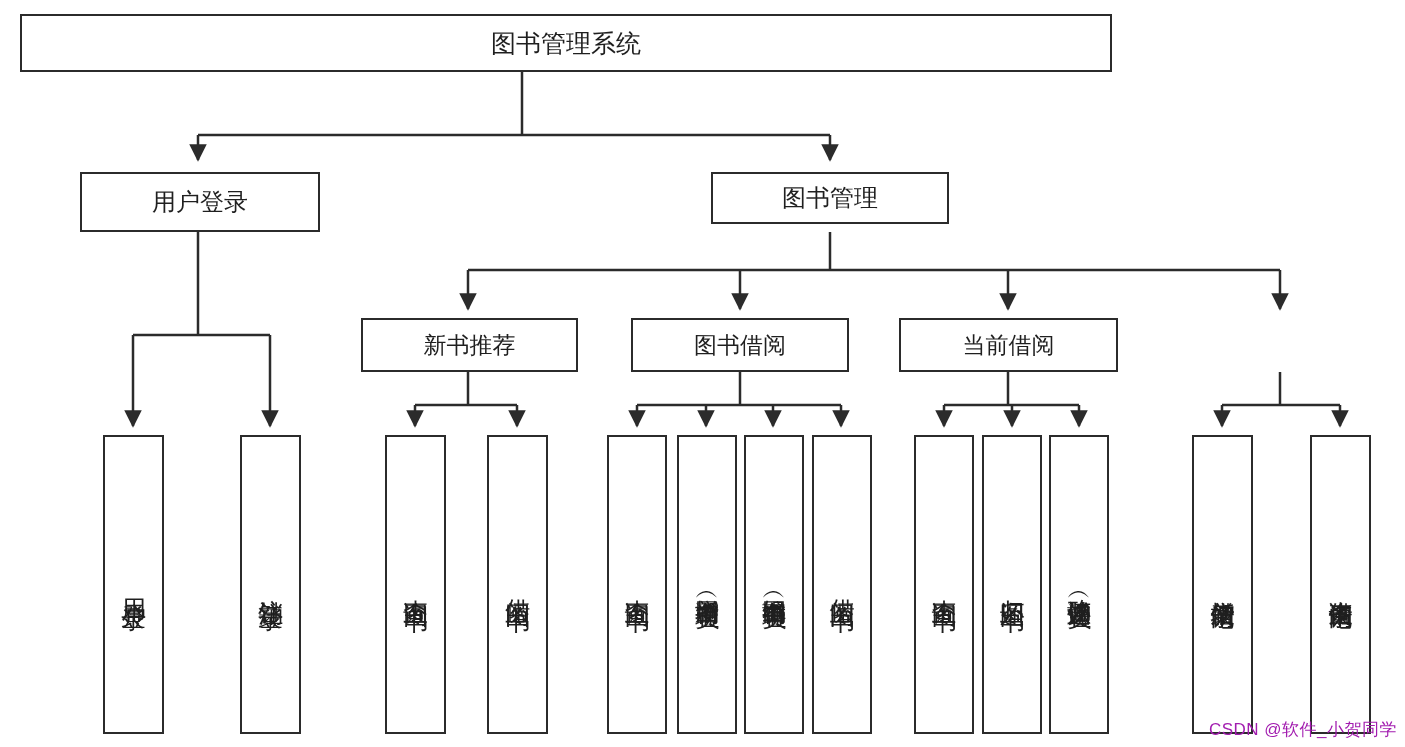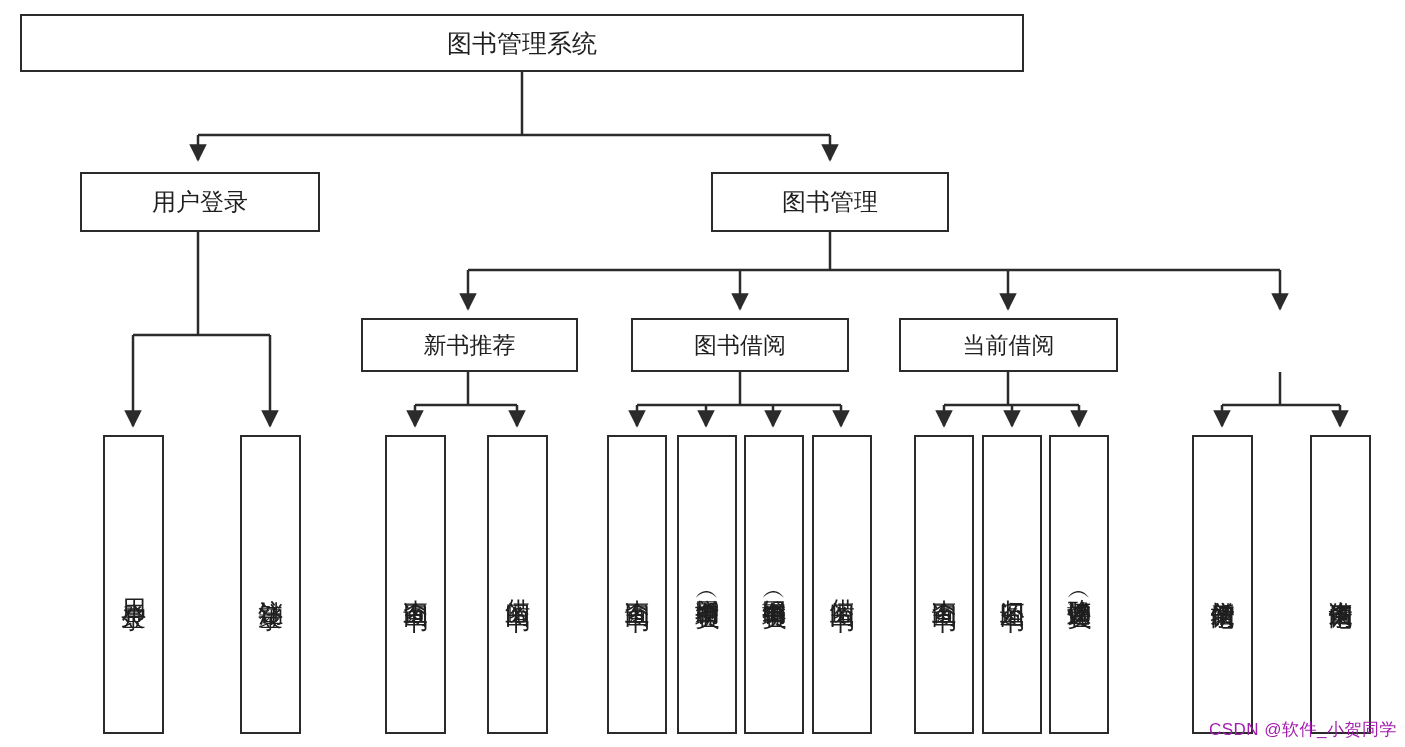--- a/index.html
+++ b/index.html
@@ -119,28 +119,28 @@
       <path d="M 1012 405 L 1012 426" marker-end="url(#arrow)"></path>
       <path d="M 1079 405 L 1079 426" marker-end="url(#arrow)"></path>
 
       <path d="M 1280 372 L 1280 405"></path>
       <path d="M 1222 405 L 1340 405"></path>
       <path d="M 1222 405 L 1222 426" marker-end="url(#arrow)"></path>
       <path d="M 1340 405 L 1340 426" marker-end="url(#arrow)"></path>
     </g>
   </svg>
 
-  <div class="node root" style="left:20px; top:14px; width:1004px; height:58px;">
+  <div class="node root" style="left:20px; top:14px; width:1092px; height:58px;">
     <span>图书管理系统</span>
   </div>
 
   <div class="node l2" style="left:80px; top:172px; width:240px; height:60px;">
     <span>用户登录</span>
   </div>
-  <div class="node l2" style="left:711px; top:172px; width:238px; height:60px;">
+  <div class="node l2" style="left:711px; top:172px; width:238px; height:52px;">
     <span>图书管理</span>
   </div>
 
   <div class="node l3" style="left:361px; top:318px; width:217px; height:54px;justify-content:center;">
     <span>新书推荐</span>
   </div>
   <div class="node l3" style="left:899px; top:318px; width:219px; height:54px;">
     <span>当前借阅</span>
   </div>
   <div class="node l3" style="left:631px; top:318px; width:218px; height:54px;">

